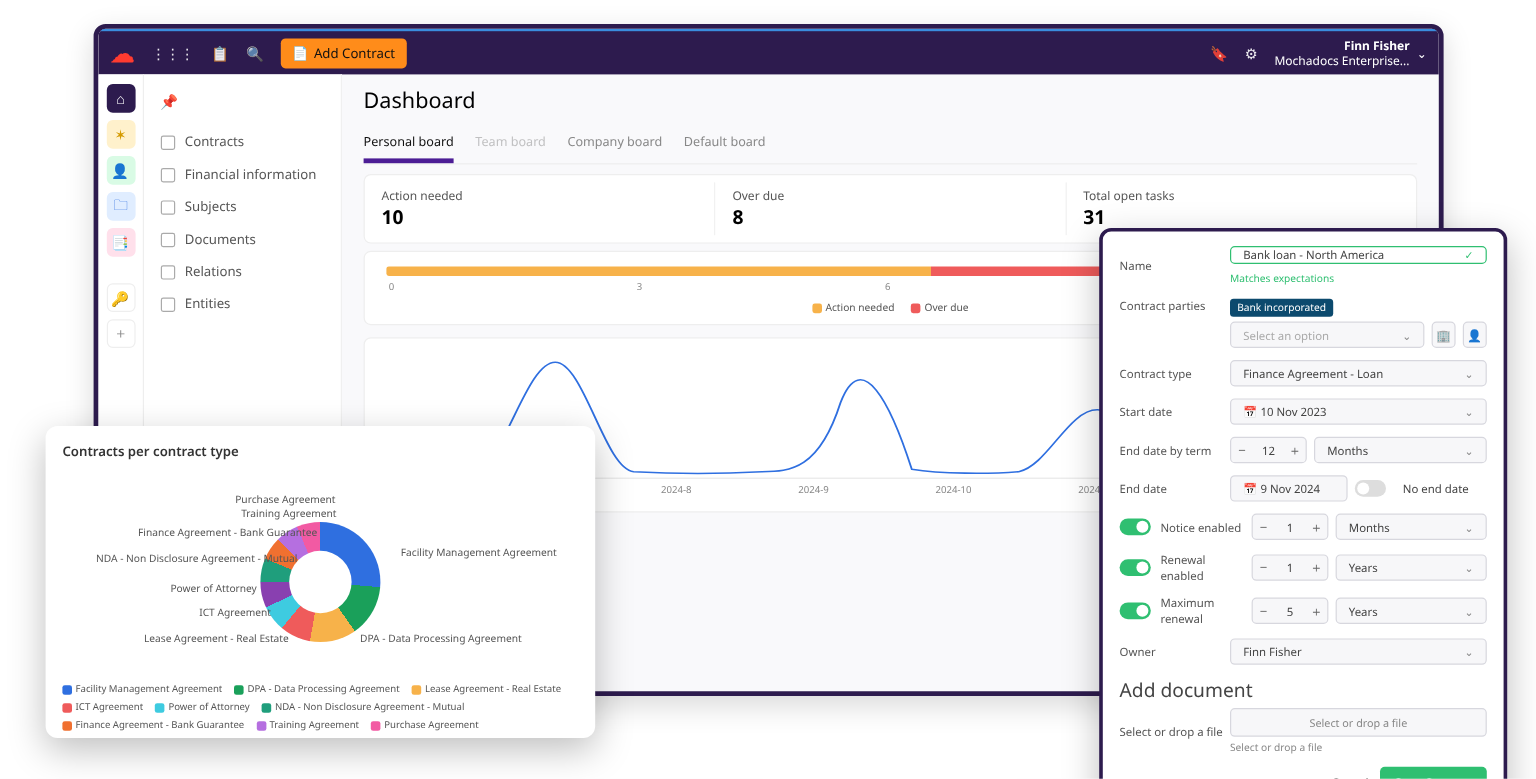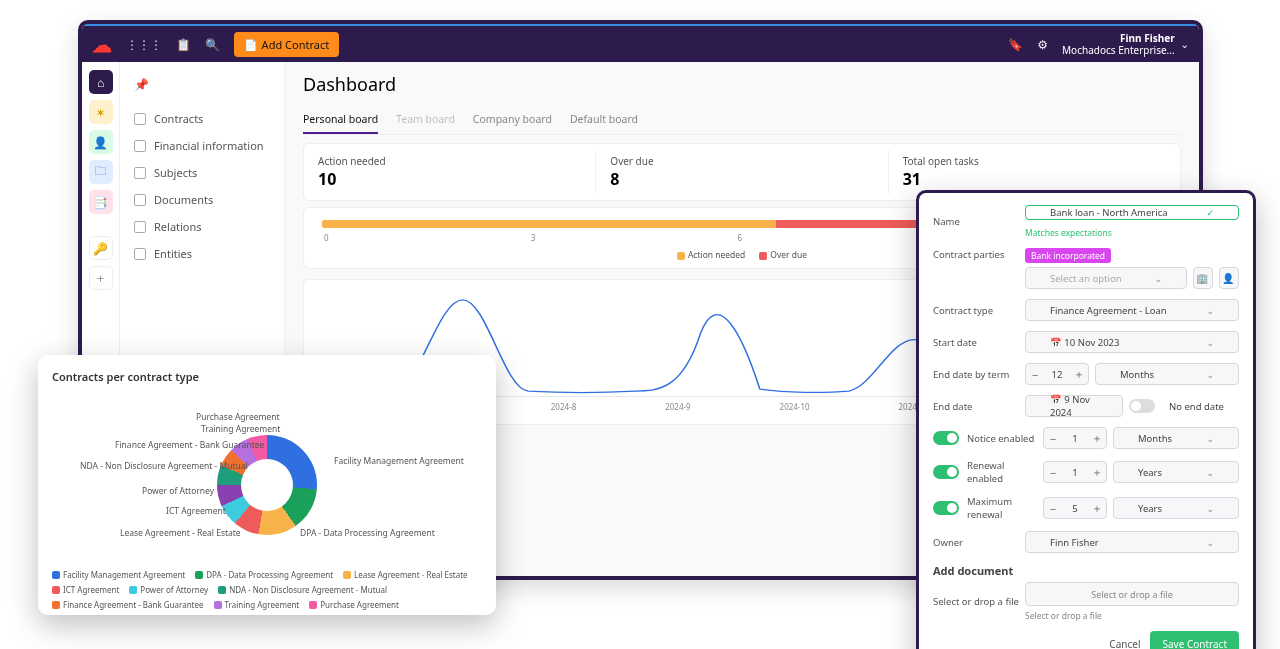--- a/index.html
+++ b/index.html
@@ -26,21 +26,21 @@
 .rail-sep{height:10px}
 .nav{width:165px;background:#fff;border-right:1px solid #f0f0f0;padding:10px 8px;font-size:11px;color:#333}
 .nav-h{display:flex;align-items:center;justify-content:space-between;font-weight:600;font-size:12px;margin-bottom:8px;padding:4px 6px}
 .nav-item{display:flex;align-items:center;gap:8px;padding:6px 6px;border-radius:4px;cursor:pointer;color:#555}
 .nav-item .ico{width:12px;height:12px;border:1px solid #aaa;border-radius:2px}
 
 .main{flex:1;padding:10px 18px;overflow:hidden}
 .main h1{font-size:18px;font-weight:400;margin-bottom:10px}
 .tabs{display:flex;gap:18px;font-size:10.5px;color:#888;border-bottom:1px solid #eee;margin-bottom:8px}
 .tabs span{padding:6px 0;cursor:pointer}
-.tabs .act{color:#111;border-bottom:2px solid #4c1d95}
+.tabs .act{color:#111;border-bottom:4px solid #4c1d95}
 .kpi{display:flex;background:#fff;border:1px solid #eee;border-radius:6px;padding:6px 0;margin-bottom:6px}
 .kpi .cell{flex:1;padding:4px 14px;border-right:1px solid #f1f1f1}
 .kpi .cell:last-child{border-right:none}
 .kpi .lbl{font-size:10px;color:#555}
 .kpi .val{font-size:16px;font-weight:700}
 .barwrap{background:#fff;border:1px solid #eee;border-radius:6px;padding:12px 18px 8px;margin-bottom:10px}
 .bar{height:8px;background:linear-gradient(to right,#f7b24a 0 54%,#ef5b5b 54% 100%);border-radius:2px}
 .ticks{display:flex;justify-content:space-between;font-size:8px;color:#888;margin-top:4px;padding:0 2px}
 .barlegend{display:flex;justify-content:center;gap:14px;font-size:8.5px;color:#555;margin-top:6px}
 .sq{display:inline-block;width:8px;height:8px;border-radius:2px;margin-right:3px;vertical-align:middle}
@@ -56,36 +56,36 @@
 .donut{width:100px;height:100px;border-radius:50%;background:conic-gradient(#2f6fe0 0 95deg,#1aa05a 95deg 145deg,#f7b24a 145deg 190deg,#ef5b5b 190deg 220deg,#3ecbe0 220deg 245deg,#8940b0 245deg 270deg,#1f9e7c 270deg 293deg,#f07030 293deg 315deg,#b56fe0 315deg 337deg,#f25aa3 337deg 360deg);position:relative}
 .donut::after{content:"";position:absolute;top:24px;left:24px;width:52px;height:52px;background:#fff;border-radius:50%}
 .dlab{position:absolute;font-size:8.5px;white-space:nowrap}
 .dleg{display:flex;flex-wrap:wrap;gap:4px 10px;font-size:8px;margin-top:4px}
 .dleg span{display:inline-flex;align-items:center}
 
 .pop-form{position:absolute;top:190px;left:916px;width:340px;background:#fff;border:3px solid #2d1b4e;border-radius:10px;padding:12px 14px;font-size:10px;color:#444;box-shadow:0 10px 30px rgba(0,0,0,.25)}
 .frow{display:flex;align-items:center;margin-bottom:10px}
 .flabel{width:92px;font-size:9.5px;color:#555}
 .fstack{flex:1;display:flex;flex-direction:column;gap:4px}
-.finput{flex:1;border:1px solid #d7d7de;background:#f7f7f9;border-radius:4px;height:22px;font-size:9.5px;padding:0 24px;display:flex;align-items:center;justify-content:space-between;color:#444;position:relative}
+.finput{flex:1;border:1px solid #d7d7de;background:#f7f7f9;border-radius:4px;height:22px;font-size:9.5px;padding:0 10px;display:flex;align-items:center;justify-content:space-between;color:#444;position:relative}
 .finput.ok{border-color:#2fbf71;background:#fff}
 .chev{color:#888;font-size:9px}
-.pill{display:inline-block;background:#d946ef;color:#fff;border-radius:3px;padding:2px 6px;font-size:8.5px}
+.pill{display:inline-block;background:#0c4a6e;color:#fff;border-radius:3px;padding:2px 6px;font-size:8.5px}
 .hint{font-size:8.5px;color:#2fbf71;margin-top:3px}
 .row2{display:flex;gap:6px;flex:1}
 .numin{display:flex;align-items:center;border:1px solid #d7d7de;background:#f7f7f9;border-radius:4px;height:22px}
 .numin button{border:none;background:none;width:18px;font-size:11px;color:#666;cursor:pointer}
 .numin span{flex:1;text-align:center;font-size:9.5px}
 .sel{flex:1}
 .tog{width:26px;height:14px;background:#2fbf71;border-radius:7px;position:relative;margin-right:8px}
 .tog::after{content:"";position:absolute;width:10px;height:10px;background:#fff;border-radius:50%;top:2px;right:2px}
 .togoff{background:#ddd}
 .togoff::after{left:2px;right:auto}
 .frow .tlabel{font-size:9.5px}
-.sect{font-weight:700;font-size:11px;margin:6px 0 4px}
+.sect{font-weight:400;font-size:16px;margin:6px 0 4px}
 .dropzone{border:1px solid #d7d7de;background:#f7f7f9;border-radius:4px;height:24px;display:flex;align-items:center;justify-content:center;font-size:9px;color:#888;cursor:pointer}
 .actions{display:flex;justify-content:flex-end;gap:10px;margin-top:10px;align-items:center}
 .btn-cancel{background:none;border:none;font-size:10px;color:#555;cursor:pointer}
 .btn-save{background:#2fbf71;color:#fff;border:none;border-radius:4px;padding:6px 12px;font-size:10px;cursor:pointer}
 .icbtn{display:inline-flex;width:20px;height:22px;align-items:center;justify-content:center;border:1px solid #d7d7de;background:#f7f7f9;border-radius:4px;color:#aaa;font-size:10px}
 </style>
 </head>
 <body>
 
 <div class="app">

